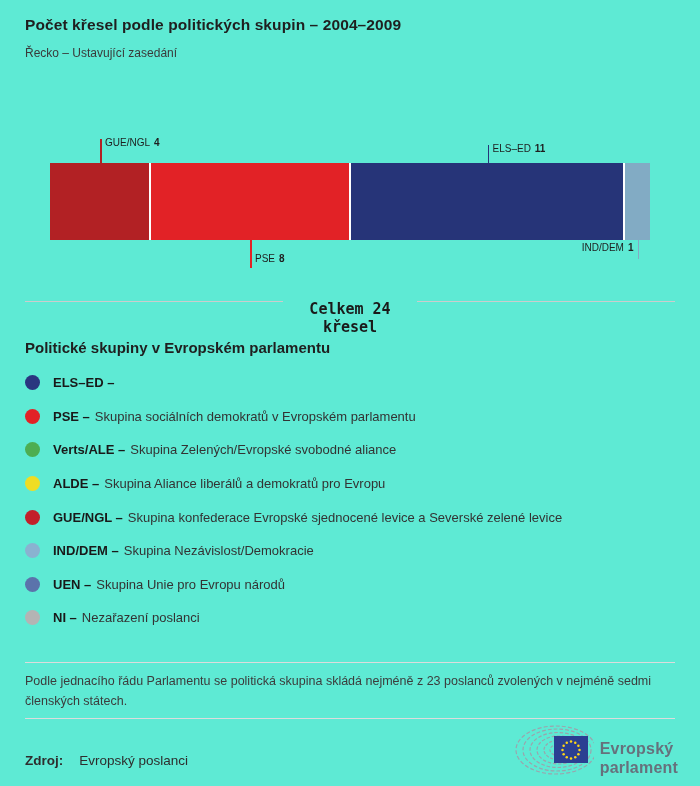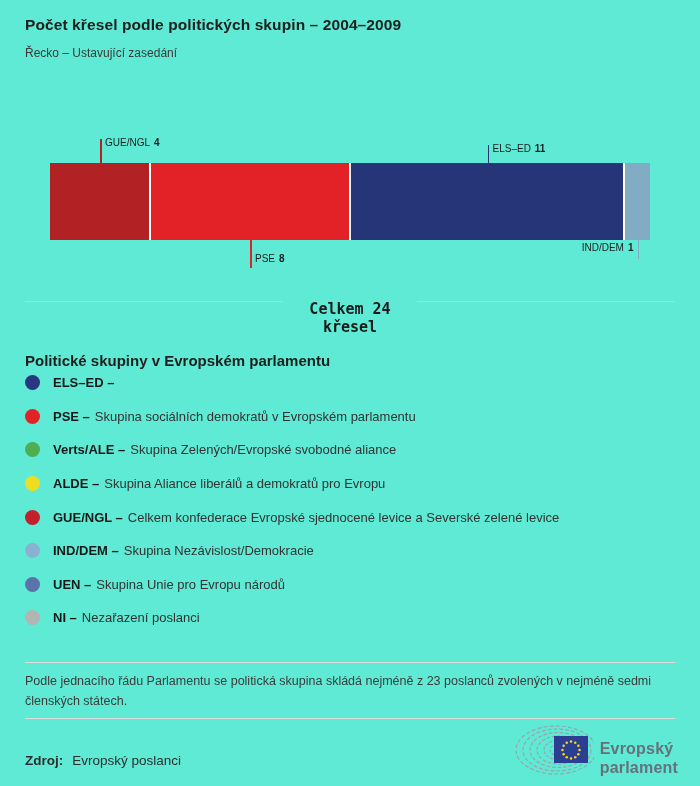--- a/index.html
+++ b/index.html
@@ -16,35 +16,35 @@
   .segment { height:100%; }
   .callout-line { position:absolute; width:1.5px; }
   .callout-label { position:absolute; font-size:10px; color:#1e1e1e; white-space:nowrap; line-height:14px; }
   .callout-label .c-val { font-weight:bold; margin-left:4px; }
 
   
   .total { position:absolute; left:25px; right:25px; top:301px; display:flex; }
   .tline { flex:1; height:1px; background:#cccccc; }
   .total-text { margin:0 26px; text-align:center; font-family:"DejaVu Sans Mono", monospace; font-weight:bold; font-size:15px; line-height:17.5px; color:#1a1a1a; }
 
-  .legend-heading { position:absolute; left:25px; top:352px; font-size:15px; font-weight:bold; color:#1f1f1f; }
+  .legend-heading { position:absolute; left:25px; top:339px; font-size:15px; font-weight:bold; color:#1f1f1f; }
   .legend { position:absolute; left:25px; top:366px; width:660px; list-style:none; }
   .legend li { display:flex; align-items:center; height:33.6px; }
   .dot { width:15px; height:15px; border-radius:50%; flex:0 0 15px; margin-right:13px; }
   .legend-abbr { font-weight:bold; font-size:13px; color:#191919; margin-right:5px; white-space:nowrap; }
   .legend-desc { font-size:13px; color:#333333; white-space:nowrap; }
 
   .hr { position:absolute; left:25px; right:25px; height:1px; background:#dcdcdc; }
   .hr-1 { top:662px; }
   .hr-2 { top:718px; }
 
   .note { position:absolute; left:25px; top:671px; width:632px; font-size:12.5px; line-height:20px; color:#3c3c3c; }
 
   .source { position:absolute; left:25px; top:753px; font-size:13.5px; color:#2e2e2e; }
-  .source .src-label { font-weight:bold; margin-right:9px; }
+  .source .src-label { font-weight:bold; margin-right:16px; }
 
   .logo { position:absolute; right:22px; top:723px; display:flex; align-items:flex-end; }
   .logo-text { font-size:16px; font-weight:bold; color:#66717c; line-height:19px; margin-left:6px; letter-spacing:.2px; }
 </style>
 </head>
 <body>
 
 <div class="page">
 
   <div class="title">Počet křesel podle politických skupin – 2004–2009</div>
@@ -93,21 +93,21 @@
         <span class="legend-desc">Skupina Zelených/Evropské svobodné aliance</span>
       </li>
       <li>
         <span class="dot" style="background: rgb(239, 221, 35);"></span>
         <span class="legend-abbr">ALDE –</span>
         <span class="legend-desc">Skupina Aliance liberálů a demokratů pro Evropu</span>
       </li>
       <li>
         <span class="dot" style="background: rgb(194, 32, 42);"></span>
         <span class="legend-abbr">GUE/NGL –</span>
-        <span class="legend-desc">Celkem konfederace Evropské sjednocené levice a Severské zelené levice</span>
+        <span class="legend-desc">Skupina konfederace Evropské sjednocené levice a Severské zelené levice</span>
       </li>
       <li>
         <span class="dot" style="background: rgb(138, 178, 208);"></span>
         <span class="legend-abbr">IND/DEM –</span>
         <span class="legend-desc">Skupina Nezávislost/Demokracie</span>
       </li>
       <li>
         <span class="dot" style="background: rgb(91, 115, 171);"></span>
         <span class="legend-abbr">UEN –</span>
         <span class="legend-desc">Skupina Unie pro Evropu národů</span>

